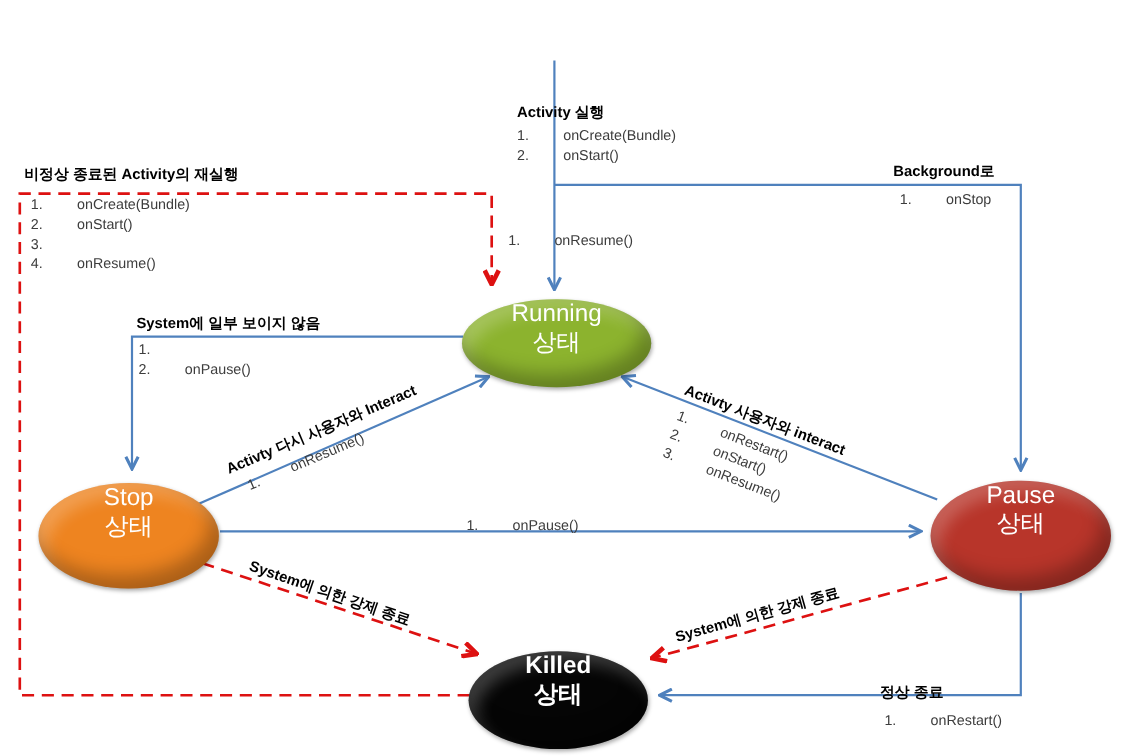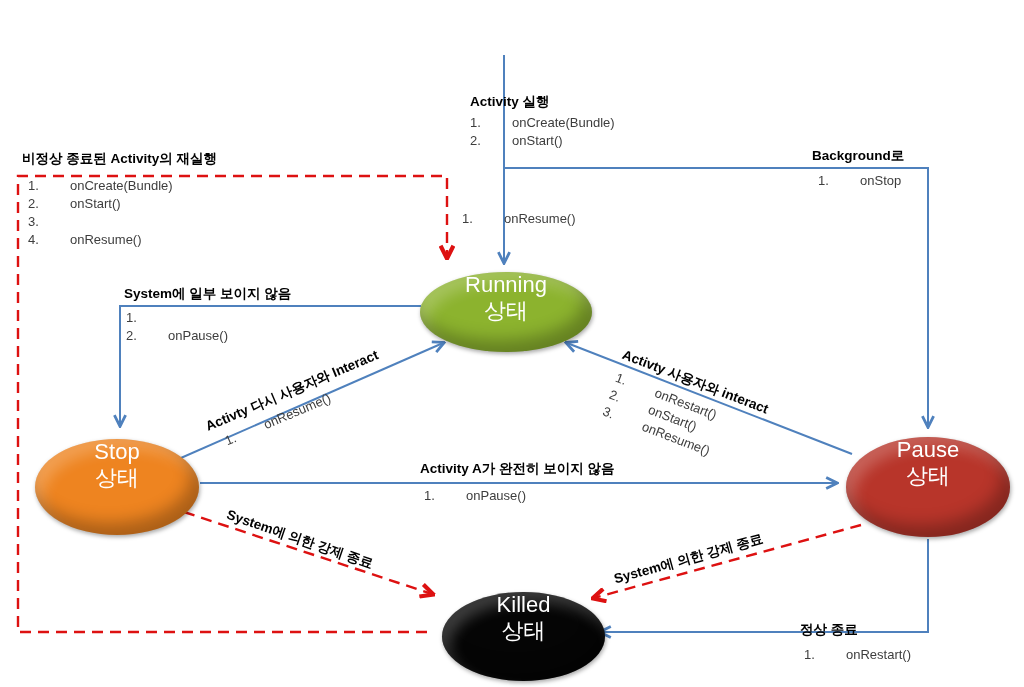--- a/index.html
+++ b/index.html
@@ -58,21 +58,21 @@
   <div class="node" style="left: 35px; top: 439px; width: 164px; height: 96px; --node-color: #ee8420;">
     <div class="node-line1">Stop</div>
     <div class="node-line2">상태</div>
   </div>
 
   <div class="node" style="left: 846px; top: 437px; width: 164px; height: 100px; --node-color: #b8352a;">
     <div class="node-line1">Pause</div>
     <div class="node-line2">상태</div>
   </div>
 
-  <div class="node" style="left: 442px; top: 592px; width: 163px; height: 89px; --node-color: #050505;">
+  <div class="node" style="left: 426px; top: 592px; width: 163px; height: 89px; font-weight: bold; --node-color: #050505;">
     <div class="node-line1">Killed</div>
     <div class="node-line2">상태</div>
   </div>
 
   <div class="label" style="left:470px;top:93px">
     <div class="edge-title">Activity 실행</div>
     <div class="steps" style="margin-top:3px">
         <div class="step">
           <span class="num">1.</span>
           <span class="fn">onCreate(Bundle)</span>
@@ -159,21 +159,20 @@
           <span class="fn">onStart()</span>
         </div>
         <div class="step">
           <span class="num">3.</span>
           <span class="fn">onResume()</span>
         </div>
       </div>
   </div>
 
   <div class="label" style="left:420px;top:460px">
-    <div class="edge-title">Activity A가 완전히 보이지 않음</div>
     <div class="steps" style="margin-top:9px;padding-left:4px">
         <div class="step">
           <span class="num">1.</span>
           <span class="fn">onPause()</span>
         </div>
       </div>
   </div>
 
   <div class="label rot" style="left:230px;top:506px;transform:rotate(19deg)">
     <div class="edge-title">System에 의한 강제 종료</div>

